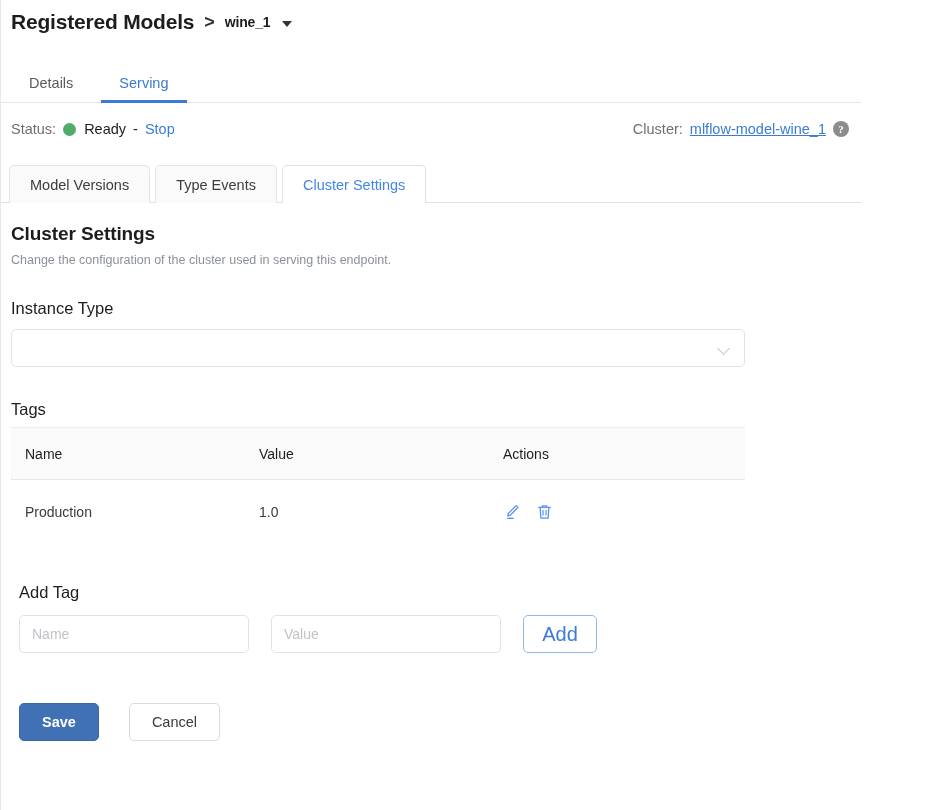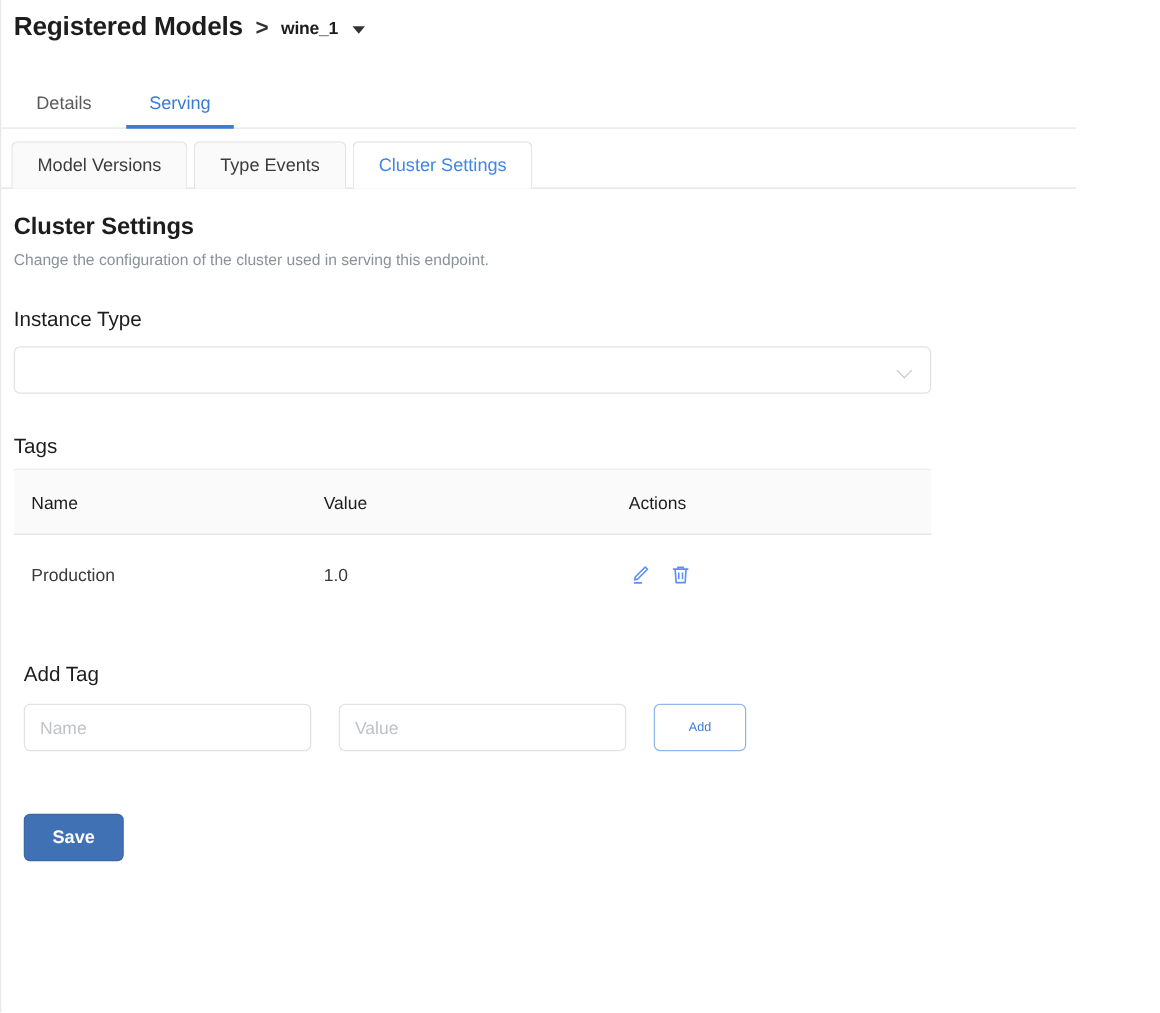--- a/index.html
+++ b/index.html
@@ -276,21 +276,21 @@
     outline: none;
     background: #fff;
   }
   .txtinput::placeholder { color: #bfc3c7; }
   .btn-add {
     width: 74px; height: 38px;
     border: 1px solid #90b8ee;
     border-radius: 5px;
     background: #fff;
     color: #3a7bd5;
-    font-size: 10px;
+    font-size: 20px;
     font-family: "Liberation Sans", sans-serif;
     cursor: pointer;
   }
 
   
   .footer {
     display: flex;
     align-items: flex-start;
     gap: 30px;
     margin: 50px 0 0 8px;
@@ -329,20 +329,34 @@
     <span class="crumb-sep">&gt;</span>
     <span class="crumb-leaf">wine_1</span>
     <span class="caret-down"></span>
   </div>
 
   <div class="utabs">
     <div class="utab">Details</div>
     <div class="utab active">Serving</div>
   </div>
 
+  <div class="status-row">
+    <div class="status-left">
+      <span class="status-label">Status:</span>
+      <span class="status-dot"></span>
+      <span class="status-state">Ready</span>
+      <span class="dash">-</span>
+      <span class="link">Stop</span>
+    </div>
+    <div class="status-right">
+      <span class="cluster-label">Cluster:</span>
+      <span class="cluster-link">mlflow-model-wine_1</span>
+      <span class="help-icon">?</span>
+    </div>
+  </div>
 
   <div class="ctabs">
     <div class="ctab">Model Versions</div>
     <div class="ctab">Type Events</div>
     <div class="ctab active">Cluster Settings</div>
   </div>
 
   <div class="body-wrap">
 
     <h2 class="section-title">Cluster Settings</h2>
@@ -392,16 +406,17 @@
 
     <div class="addtag-title">Add Tag</div>
     <div class="addtag-row">
       <input class="txtinput" type="text" placeholder="Name" style="">
       <input class="txtinput" type="text" placeholder="Value" style="">
       <button class="btn-add">Add</button>
     </div>
 
     <div class="footer">
       <button class="btn-save">Save</button>
+      <button class="btn-cancel">Cancel</button>
     </div>
 
   </div>
 </div>
 
 </body></html>

